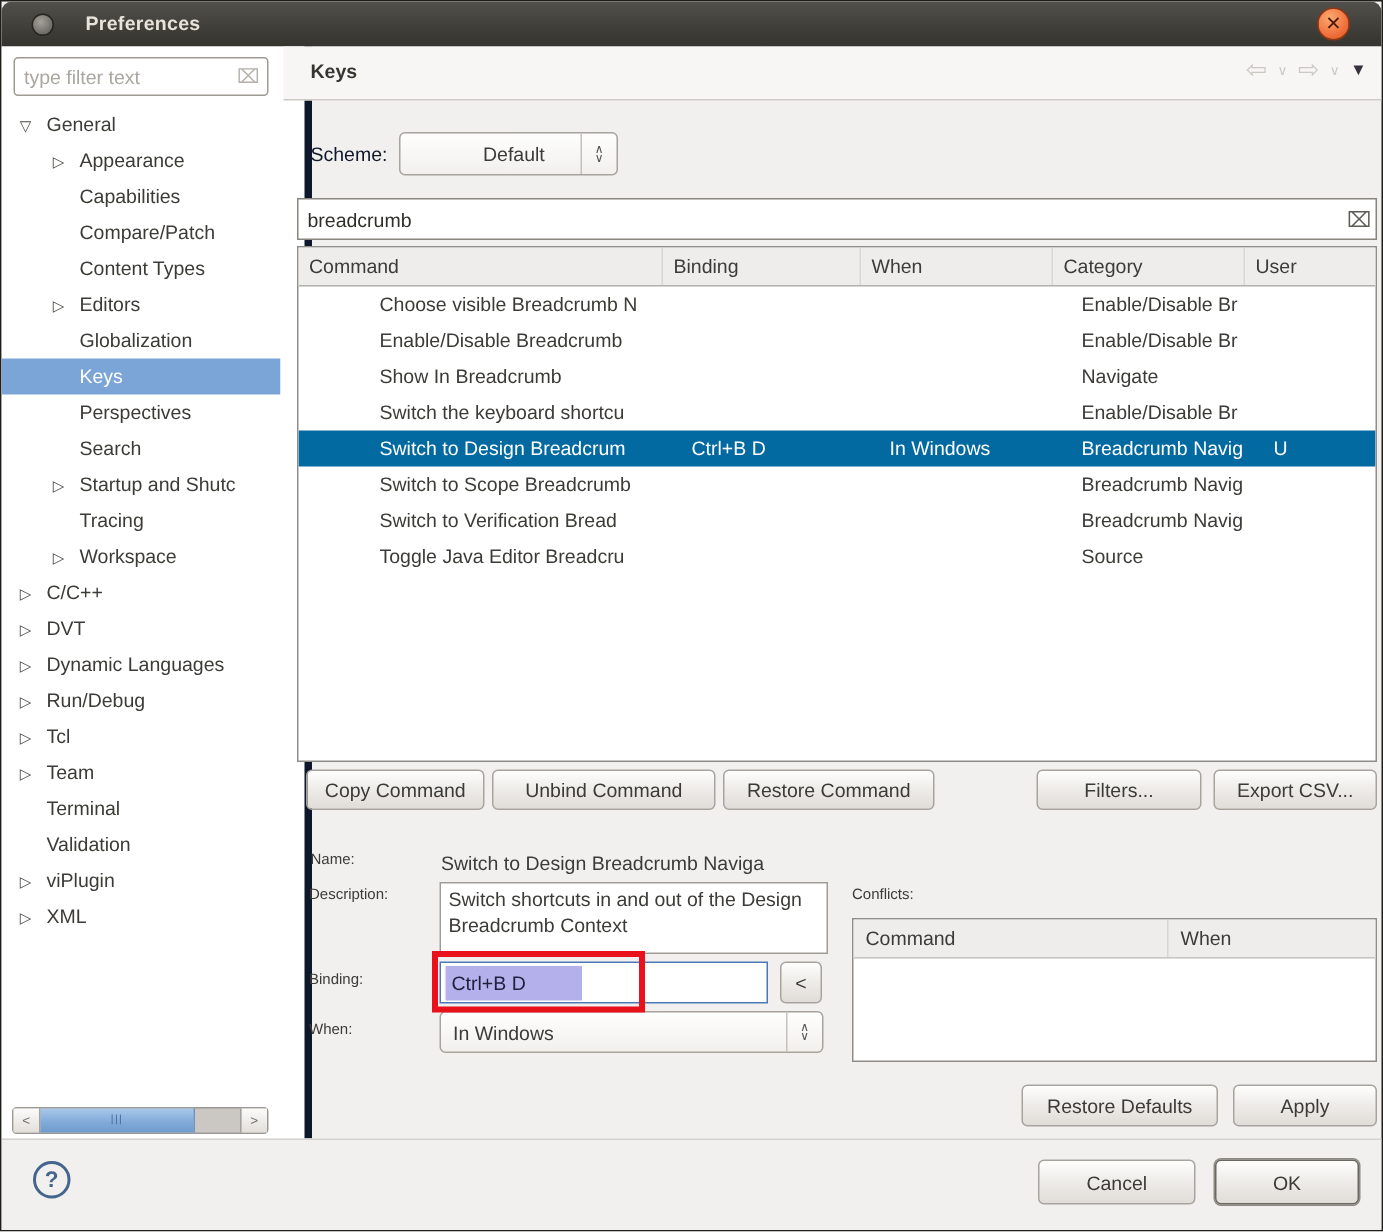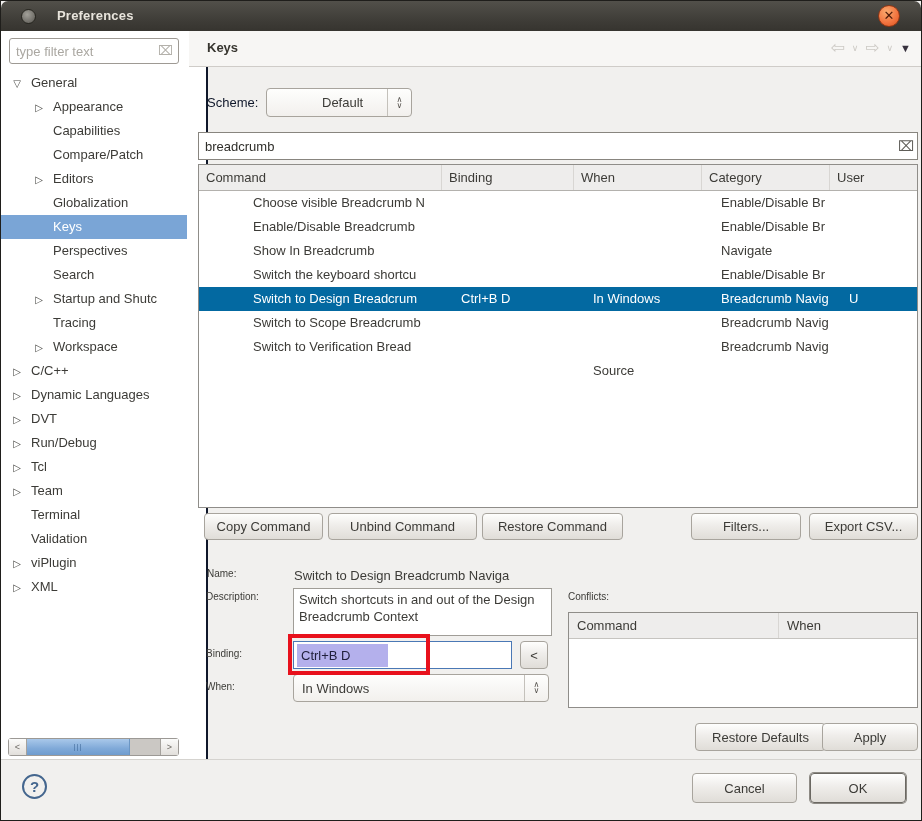--- a/index.html
+++ b/index.html
@@ -8,21 +8,21 @@
   
   .titlebar{position:absolute;left:0;top:0;width:100%;height:30px;
     background:linear-gradient(#52504a,#3d3b36 70%,#36342f);border-radius:7px 7px 0 0;}
   .win-dot{position:absolute;left:20px;top:8px;width:15px;height:15px;border-radius:50%;
     background:radial-gradient(circle at 40% 35%,#a3a19a,#6e6c66 70%,#55534e);border:1px solid #26251f;}
   .win-title{position:absolute;left:56px;top:7px;font-size:13px;font-weight:bold;color:#e8e4dc;letter-spacing:.2px;}
   .close-btn{position:absolute;left:877px;top:4px;width:22px;height:22px;border-radius:50%;
     background:radial-gradient(circle at 38% 30%,#fbab6f,#f1713d 60%,#d4541f);border:1px solid #8e3514;
     color:#4d1a08;font-size:13px;font-weight:bold;text-align:center;line-height:20px;cursor:pointer;}
   
-  .sidebar{position:absolute;left:0;top:30px;width:207px;bottom:61px;background:#ffffff;border-right:2px solid #0f172a;}
+  .sidebar{position:absolute;left:0;top:30px;width:207px;bottom:61px;background:#ffffff;border-right:5px solid #0f172a;}
   .filter-input{position:absolute;left:8px;top:7px;width:170px;height:26px;border:1px solid #9e9a94;border-radius:3px;
     padding:2px 22px 2px 6px;font-size:13px;color:#4a4945;background:#fff;outline:none;}
   .filter-input::placeholder{color:#aaa7a1;}
   .filter-clear{position:absolute;left:157px;top:12px;font-size:13px;color:#b4b1ab;cursor:pointer;}
   .tree{position:absolute;left:0;top:40px;width:186px;height:560px;overflow:hidden;}
   .tree-item{position:relative;height:24px;line-height:24px;font-size:13px;color:#3c3b37;cursor:pointer;white-space:nowrap;overflow:hidden;}
   .tree-item .tree-arrow{display:inline-block;width:12px;font-size:10px;color:#4a4a46;text-align:center;}
   .tree-item.lvl0 .tree-arrow{margin-left:10px;}
   .tree-item.lvl0 .tree-label{margin-left:8px;}
   .tree-item.lvl1 .tree-arrow{margin-left:32px;}
@@ -82,21 +82,21 @@
     display:flex;align-items:center;padding-left:3px;}
   .binding-selection{background:#b4b0ec;font-size:13px;color:#21203d;padding:4px 38px 4px 4px;white-space:nowrap;}
   .binding-capture{left:519px;top:640px;width:28px;height:28px;padding:0;font-size:13px;}
   .red-annotation{position:absolute;left:287px;top:633px;width:142px;height:41px;border:4px solid #e8111c;pointer-events:none;z-index:5;}
   .when-combo{left:292px;top:673px;width:256px;height:28px;}
   .conflicts-label{left:567px;top:590px;}
   .ctable{position:absolute;left:567px;top:611px;width:350px;height:96px;background:#fff;border:1px solid #8f8d89;overflow:hidden;}
   .chead{display:grid;grid-template-columns:210px 1fr;height:26px;background:#eeedec;border-bottom:1px solid #c6c4c0;}
   .chead .hcell{font-size:13px;color:#3c3b37;line-height:25px;padding-left:8px;border-right:1px solid #d8d6d3;}
   .chead .hcell:last-child{border-right:none;}
-  .btn-restoredef{left:694px;top:722px;width:131px;height:28px;}
+  .btn-restoredef{left:680px;top:722px;width:131px;height:28px;}
   .btn-apply{left:821px;top:722px;width:96px;height:28px;}
   
   .bottombar{position:absolute;left:0;bottom:0;width:100%;height:61px;background:#f1f0ee;border-top:1px solid #d5d3cf;}
   .help-circle{position:absolute;left:21px;top:14px;width:25px;height:25px;border-radius:50%;border:2px solid #44668e;
     color:#44668e;font-size:15px;font-weight:bold;text-align:center;line-height:22px;cursor:pointer;}
   .btn-cancel{left:691px;top:13px;width:105px;height:30px;}
   .btn-ok{left:809px;top:13px;width:96px;height:30px;border:1px solid #6b6862;box-shadow:0 0 0 1px #8d8a84;}
 </style>
 </head>
 <body>
@@ -110,31 +110,32 @@
   </div>
 
   <div class="sidebar">
     <input class="filter-input" placeholder="type filter text" style="">
     <span class="filter-clear">⌧</span>
     <div class="tree">
         <div class="tree-item lvl0"><span class="tree-arrow">▽</span><span class="tree-label">General</span></div>
         <div class="tree-item lvl1"><span class="tree-arrow">▷</span><span class="tree-label">Appearance</span></div>
         <div class="tree-item lvl1"><span class="tree-arrow"></span><span class="tree-label">Capabilities</span></div>
         <div class="tree-item lvl1"><span class="tree-arrow"></span><span class="tree-label">Compare/Patch</span></div>
+        <div class="tree-item lvl1"><span class="tree-arrow"></span><span class="tree-label">Content Types</span></div>
         <div class="tree-item lvl1"><span class="tree-arrow">▷</span><span class="tree-label">Editors</span></div>
         <div class="tree-item lvl1"><span class="tree-arrow"></span><span class="tree-label">Globalization</span></div>
         <div class="tree-item lvl1 selected"><span class="tree-arrow"></span><span class="tree-label">Keys</span></div>
         <div class="tree-item lvl1"><span class="tree-arrow"></span><span class="tree-label">Perspectives</span></div>
         <div class="tree-item lvl1"><span class="tree-arrow"></span><span class="tree-label">Search</span></div>
         <div class="tree-item lvl1"><span class="tree-arrow">▷</span><span class="tree-label">Startup and Shutc</span></div>
         <div class="tree-item lvl1"><span class="tree-arrow"></span><span class="tree-label">Tracing</span></div>
         <div class="tree-item lvl1"><span class="tree-arrow">▷</span><span class="tree-label">Workspace</span></div>
         <div class="tree-item lvl0"><span class="tree-arrow">▷</span><span class="tree-label">C/C++</span></div>
+        <div class="tree-item lvl0"><span class="tree-arrow">▷</span><span class="tree-label">DVT</span></div>
         <div class="tree-item lvl0"><span class="tree-arrow">▷</span><span class="tree-label">Dynamic Languages</span></div>
-        <div class="tree-item lvl0"><span class="tree-arrow">▷</span><span class="tree-label">DVT</span></div>
         <div class="tree-item lvl0"><span class="tree-arrow">▷</span><span class="tree-label">Run/Debug</span></div>
         <div class="tree-item lvl0"><span class="tree-arrow">▷</span><span class="tree-label">Tcl</span></div>
         <div class="tree-item lvl0"><span class="tree-arrow">▷</span><span class="tree-label">Team</span></div>
         <div class="tree-item lvl0"><span class="tree-arrow"></span><span class="tree-label">Terminal</span></div>
         <div class="tree-item lvl0"><span class="tree-arrow"></span><span class="tree-label">Validation</span></div>
         <div class="tree-item lvl0"><span class="tree-arrow">▷</span><span class="tree-label">viPlugin</span></div>
         <div class="tree-item lvl0"><span class="tree-arrow">▷</span><span class="tree-label">XML</span></div>
       </div>
     <div class="hscroll">
       <span class="hs-btn">&lt;</span>
@@ -219,20 +220,21 @@
           <div class="cell"></div>
         </div>
         <div class="krow">
           <div class="cell cmd">Switch to Verification Bread</div>
           <div class="cell"></div>
           <div class="cell"></div>
           <div class="cell">Breadcrumb Navig</div>
           <div class="cell"></div>
         </div>
         <div class="krow">
+          <div class="cell cmd">Toggle Java Editor Breadcru</div>
           <div class="cell"></div>
           <div class="cell"></div>
           <div class="cell">Source</div>
           <div class="cell"></div>
         </div>
       </div>
   </div>
 
   <div class="gtk-btn btn-copy">Copy Command</div>
   <div class="gtk-btn btn-unbind">Unbind Command</div>

